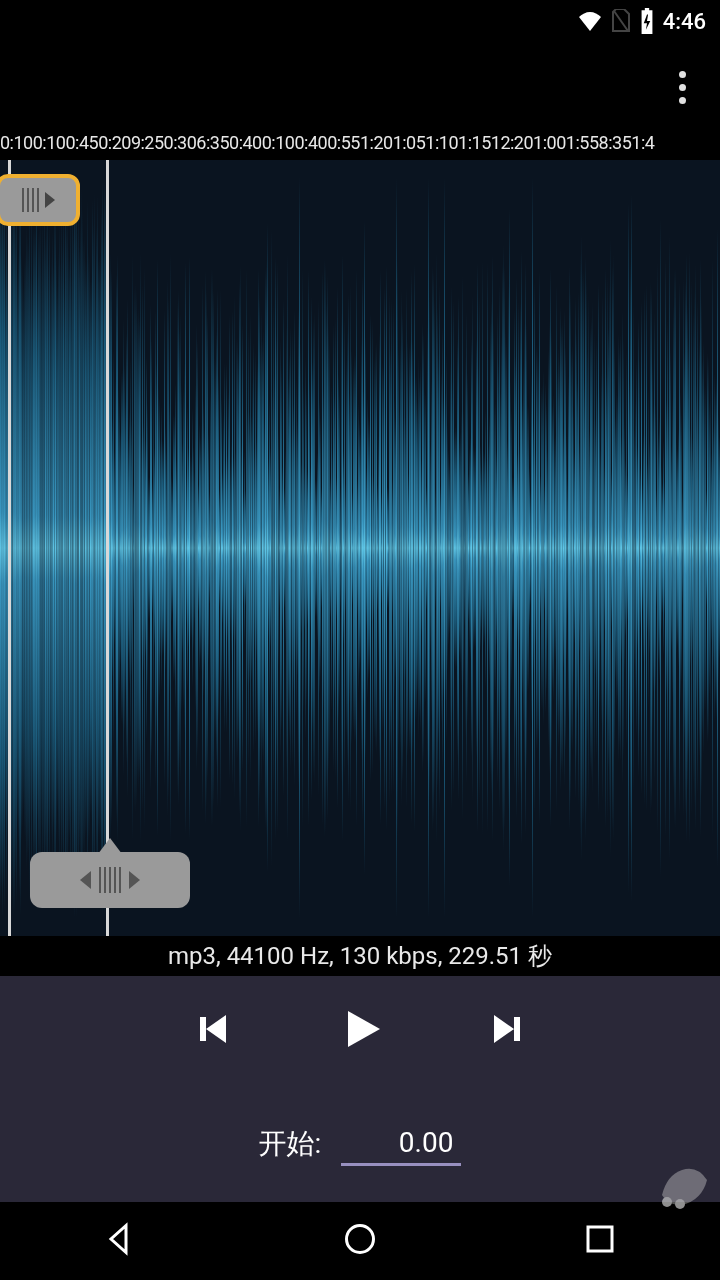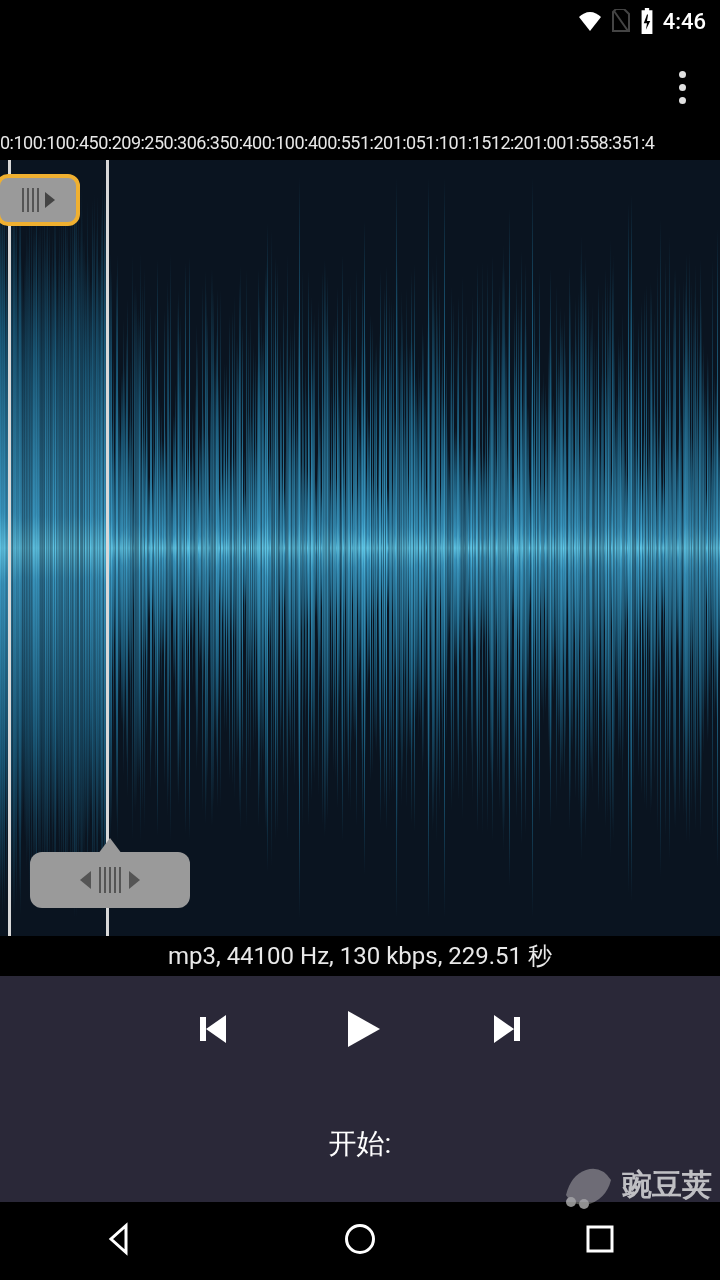--- a/index.html
+++ b/index.html
@@ -1034,20 +1034,21 @@
     </div>
     <div class="play-btn">
       <svg viewBox="0 0 24 24" fill="#fff">
           <path d="M15 6h3v12h-3zm0 6L5 5v14z"></path>
         </svg>
     </div>
   </div>
   <div class="time-row">
     <div class="time-field">
       <span>开始:</span>
+      <div class="time-value">0.00</div>
     </div>
   </div>
 </div>
 
 <div class="nav-bar">
   <div>
     <svg viewBox="0 0 24 24" fill="none" stroke="#fff" stroke-width="2">
         <path d="M16 3L6 12l10 9z"></path>
       </svg>
   </div>
@@ -1062,14 +1063,13 @@
       </svg>
   </div>
 </div>
 
 <div class="watermark">
   <svg viewBox="0 0 60 50" fill="#ccc">
       <path d="M10 35 Q15 15 30 10 Q45 5 55 20 Q50 40 30 45 Q15 45 10 35z" opacity="0.6"></path>
       <circle cx="15" cy="42" r="5"></circle>
       <circle cx="28" cy="44" r="5"></circle>
     </svg>
-  <span>豌豆荚</span>
 </div>
 
 </body></html>

